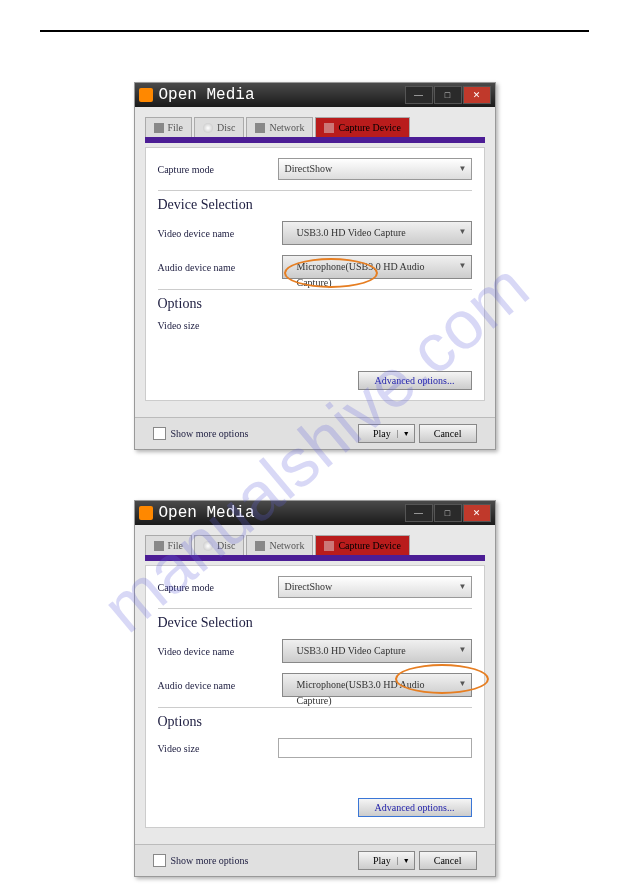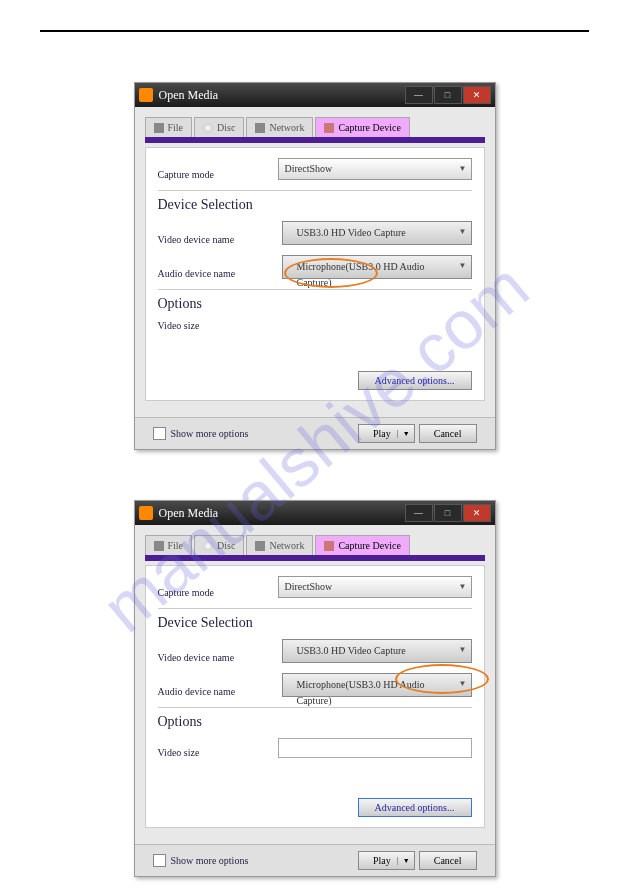--- a/index.html
+++ b/index.html
@@ -1,35 +1,35 @@
 <!DOCTYPE html>
 <html><head>
 <meta charset="utf-8">
 <style>
 body{margin:0;background:#fff;font-family:"SimSun","MS Song",serif;font-size:11px;color:#000;width:629px;height:893px;position:relative}
 .page{padding:30px 40px}
 .hr{border-top:2px solid #000;margin-bottom:50px}
 .dialog{width:360px;margin:0 auto 50px;border:1px solid #999;background:#e8e8e8;box-shadow:2px 2px 4px rgba(0,0,0,.3)}
 .titlebar{background:linear-gradient(#4a4a4a,#1a1a1a);height:24px;display:flex;align-items:center;padding:0 4px;color:#fff}
 .vlc-icon{width:14px;height:14px;background:#f80;border-radius:2px;margin-right:6px;display:inline-block}
-.title-txt{flex:1;font-family:Liberation Serif, serif;font-size:12px}
+.title-txt{flex:1;font-family:Liberation Mono, monospace;font-size:16px}
 .winbtns{display:flex;gap:1px}
 .winbtn{width:26px;height:16px;background:#2a2a2a;border:1px solid #555;display:flex;align-items:center;justify-content:center;color:#ccc;font-size:9px;font-family:Arial}
 .winbtn.close{background:#c0392b;color:#fff}
 .body-area{padding:10px;background:#e8e8e8}
 .tabs{display:flex;border-bottom:6px solid #4c1d95;margin-bottom:4px}
 .tab{padding:4px 8px;border:1px solid #aaa;border-bottom:none;background:#ddd;margin-right:2px;display:flex;align-items:center;gap:4px;font-size:10px;color:#555}
-.tab.active{background:#f0abfc;color:#000}
+.tab.active{background:#b91c1c;color:#000}
 .tab-icon{width:10px;height:10px;display:inline-block}
 .tab-icon.file{background:#888}
 .tab-icon.disc{background:radial-gradient(#fff,#bbb);border-radius:50%}
 .tab-icon.net{background:#888}
 .tab-icon.cap{background:#c77}
 .panel{background:#fff;border:1px solid #ccc;padding:10px 12px;margin-bottom:6px}
-.row{display:flex;align-items:flex-end;margin-bottom:10px}
+.row{display:flex;align-items:center;margin-bottom:10px}
 .row label{width:120px;color:#224;font-size:10px}
 .select{flex:1;border:1px solid #999;background:linear-gradient(#fff,#ddd);padding:2px 34px 2px 6px;font-size:10px;color:#333;position:relative;text-align:left;height:16px;line-height:16px}
 .select::after{content:"▼";position:absolute;right:4px;top:2px;font-size:8px;color:#555}
 .select.btn{background:linear-gradient(#f0f0f0,#ccc)}
 .group-label{color:#224;font-size:14px;margin:0 0 8px}
 .input{flex:1;border:1px solid #aaa;padding:2px 4px;font-size:10px;height:14px;background:#fff}
 .sep{border-top:1px solid #ccc;margin:6px 0}
 .adv-btn{float:right;border:1px solid #888;background:linear-gradient(#f5f5f5,#ccc);padding:3px 16px;font-size:10px;color:#22a;cursor:pointer}
 .adv-btn.blue{border:1px solid #3a76d6;color:#22a}
 .footer{padding:6px 18px;background:#e0e0e0;border-top:1px solid #bbb;display:flex;align-items:center}

